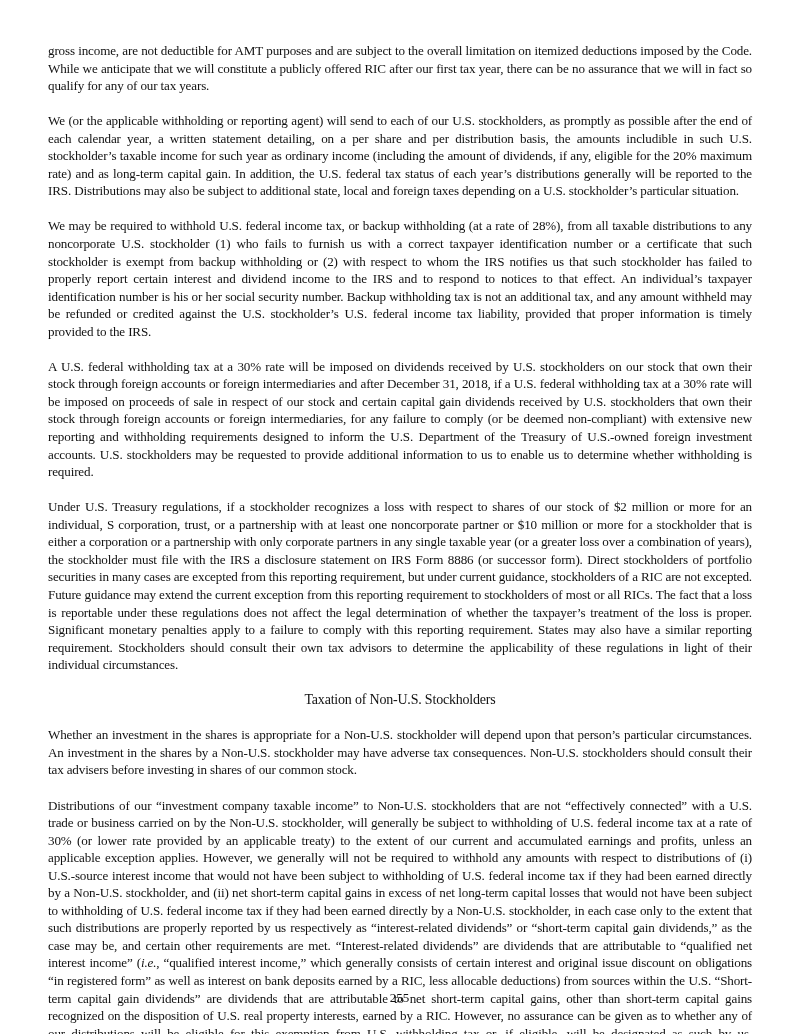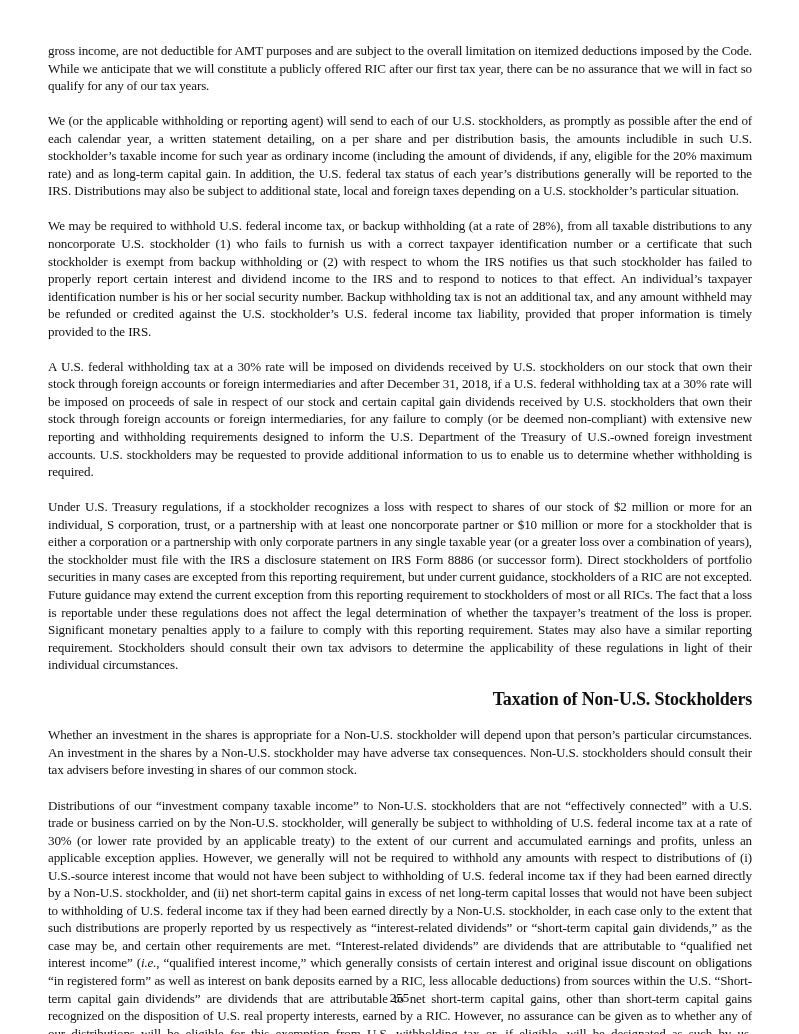--- a/index.html
+++ b/index.html
@@ -9,22 +9,22 @@
     color: #111111;
   }
   .page {
     position: absolute; left: 48px; top: 42px; width: 704px;
     font-size: 13.1px; line-height: 17.55px;
     text-align: justify;
     letter-spacing: -0.15px;
   }
   .page p { margin: 0 0 17.55px 0; }
   .page h2 {
-    font-size: 18px; font-weight: bold; margin: 0 0 17.55px 0;
-    line-height: 17.55px; text-align: right; letter-spacing: -0.2px;
+    font-size: 14px; font-weight: normal; margin: 0 0 17.55px 0;
+    line-height: 17.55px; text-align: center; letter-spacing: -0.2px;
   }
   .page-number {
     position: absolute; left: 0; width: 799px; top: 990px;
     text-align: center; font-size: 13px;
   }
 </style>
 </head>
 <body>
 
 <div class="page">

